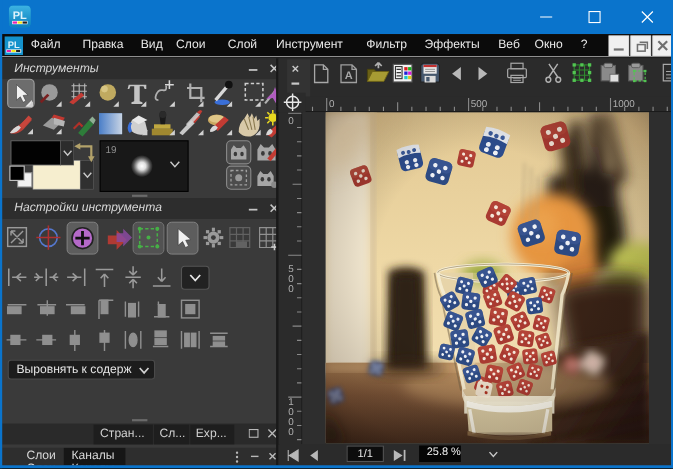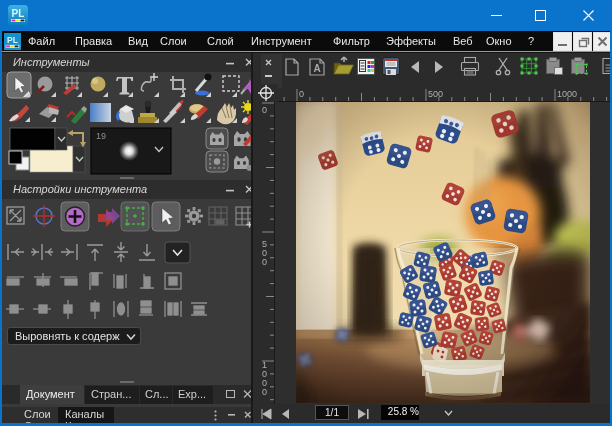--- a/index.html
+++ b/index.html
@@ -402,23 +402,20 @@
 
   <div class="abs" style="left:7px;top:327px;width:134px;height:18px;background:#1c1c1c;border:1px solid #4a4a4a;border-radius:3px;color:#e4e4e4;font-size:11px;">
     <span style="position:absolute;left:7px;top:2px">Выровнять к содерж</span>
     <svg style="position:absolute;right:4px;top:5px" width="10" height="8">
         <path d="M1 1.5 l4 4.5 4 -4.5" fill="none" stroke="#d0d0d0" stroke-width="1.5"></path>
       </svg>
   </div>
   <div class="abs" style="left:120px;top:381px;width:14px;height:2px;background:#6a6a6a"></div>
 
   <div class="abs" style="left:2px;top:385px;width:251px;height:19px;background:#2a2a2a;font-size:11px;color:#cfcfcf;">
-    <div style="position:absolute;left:18px;top:0;width:64px;height:19px;background:#3e3e3e;color:#ededed">
-        <span style="position:absolute;left:6px;top:3px">Документ</span>
-      </div>
     <div style="position:absolute;left:83px;top:1px;width:54px;height:18px;background:#1e1e1e;">
         <span style="position:absolute;left:6px;top:2px">Стран...</span>
       </div>
     <div style="position:absolute;left:138px;top:1px;width:32px;height:18px;background:#1e1e1e;">
         <span style="position:absolute;left:5px;top:2px">Сл...</span>
       </div>
     <div style="position:absolute;left:171px;top:1px;width:40px;height:18px;background:#1e1e1e;">
         <span style="position:absolute;left:5px;top:2px">Exp...</span>
       </div>
     <svg style="position:absolute;left:224px;top:5px" width="26" height="10">

